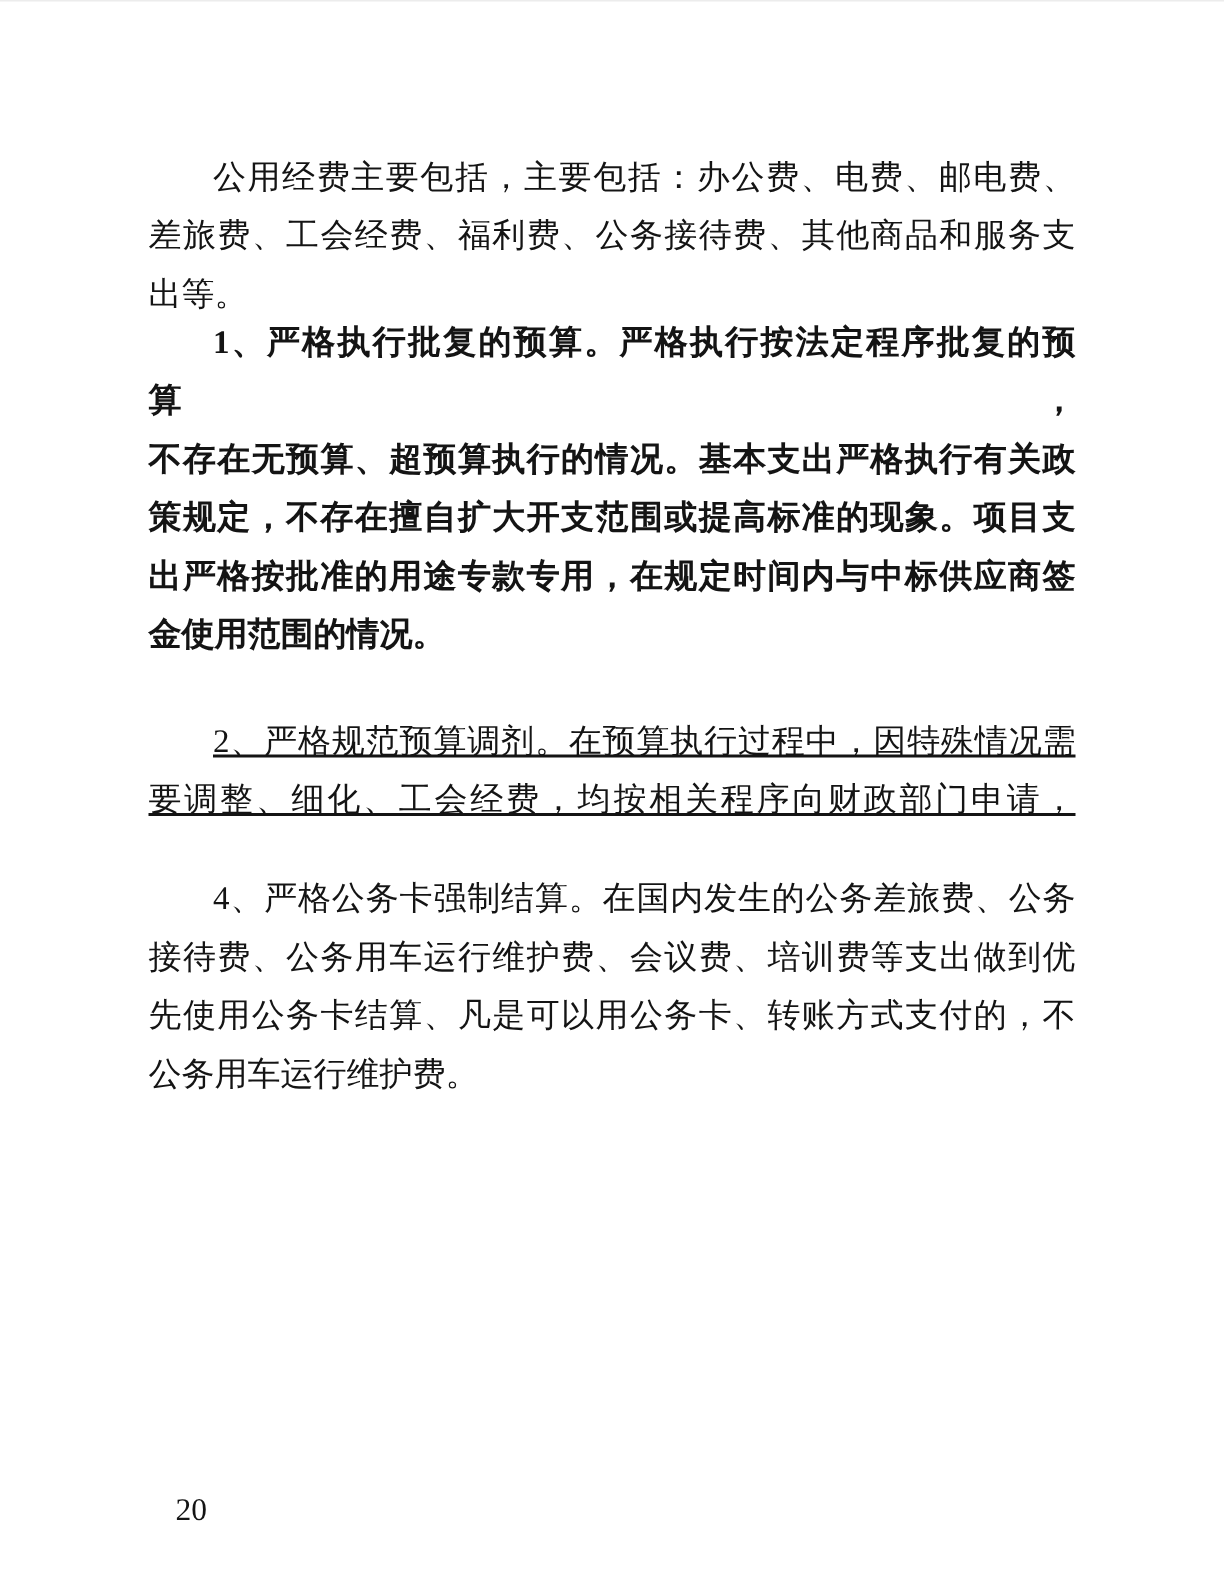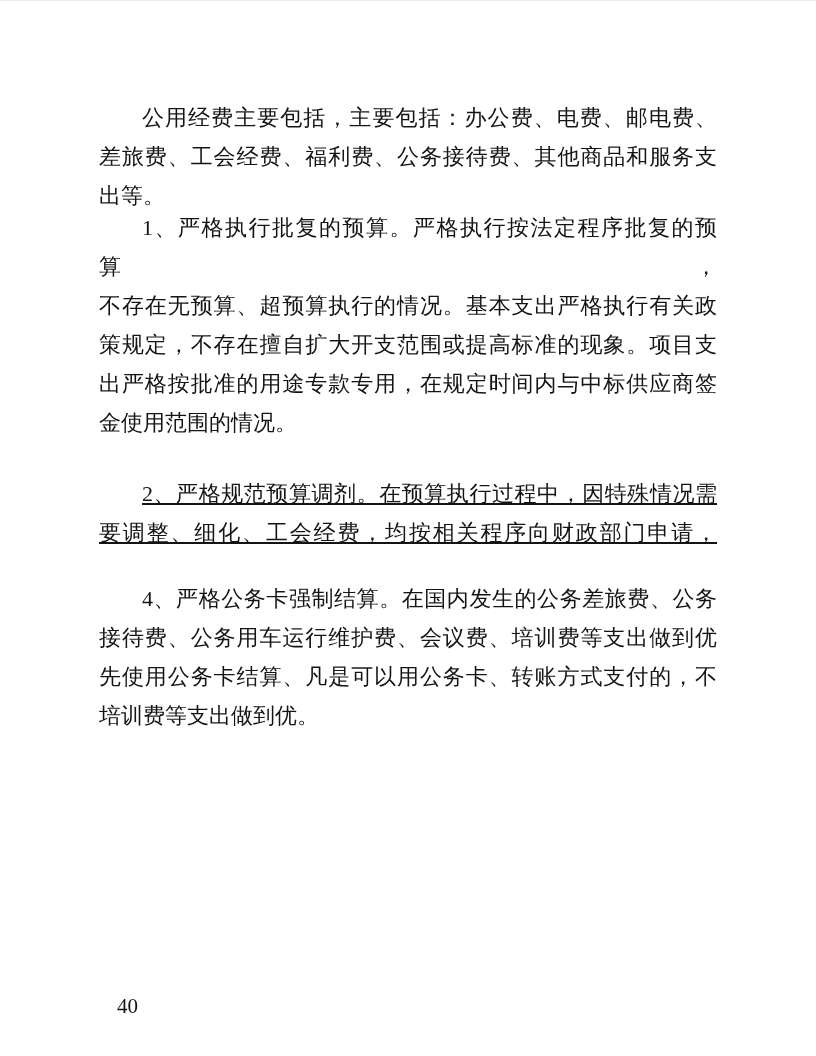--- a/index.html
+++ b/index.html
@@ -20,21 +20,21 @@
   }
   .doc-body {
     position: absolute;
     left: 99px;
     top: 98px;
     width: 618px;
     font-size: 22px;
     line-height: 39px;
   }
   .para { margin: 0; }
-  .para:nth-child(2) { margin-top: -7px; }
+  .para:nth-child(2) { margin-top: -7px; font-weight: bold; }
   .para:nth-child(3) { margin-top: 32px; text-decoration: underline; }
   .para:nth-child(4) { margin-top: 27px; }
   .para:nth-child(5) { margin-top: 12px; }
   .line {
     text-align: justify;
     text-align-last: justify;
   }
   .line.first { text-indent: 43px; }
   .line.last { text-align-last: left; }
   .page-number {
@@ -65,17 +65,17 @@
       <div class="line last">金使用范围的情况。</div>
     </div>
     <div class="para">
       <div class="line first">2、严格规范预算调剂。在预算执行过程中，因特殊情况需</div>
       <div class="line">要调整、细化、工会经费，均按相关程序向财政部门申请，</div>
     </div>
     <div class="para">
       <div class="line first">4、严格公务卡强制结算。在国内发生的公务差旅费、公务</div>
       <div class="line">接待费、公务用车运行维护费、会议费、培训费等支出做到优</div>
       <div class="line">先使用公务卡结算、凡是可以用公务卡、转账方式支付的，不</div>
-      <div class="line last">培训费等支出做到优。</div>
+      <div class="line last">公务用车运行维护费。</div>
     </div>
   </div>
 
-<div class="page-number">40</div>
+<div class="page-number">20</div>
 
 </body></html>

